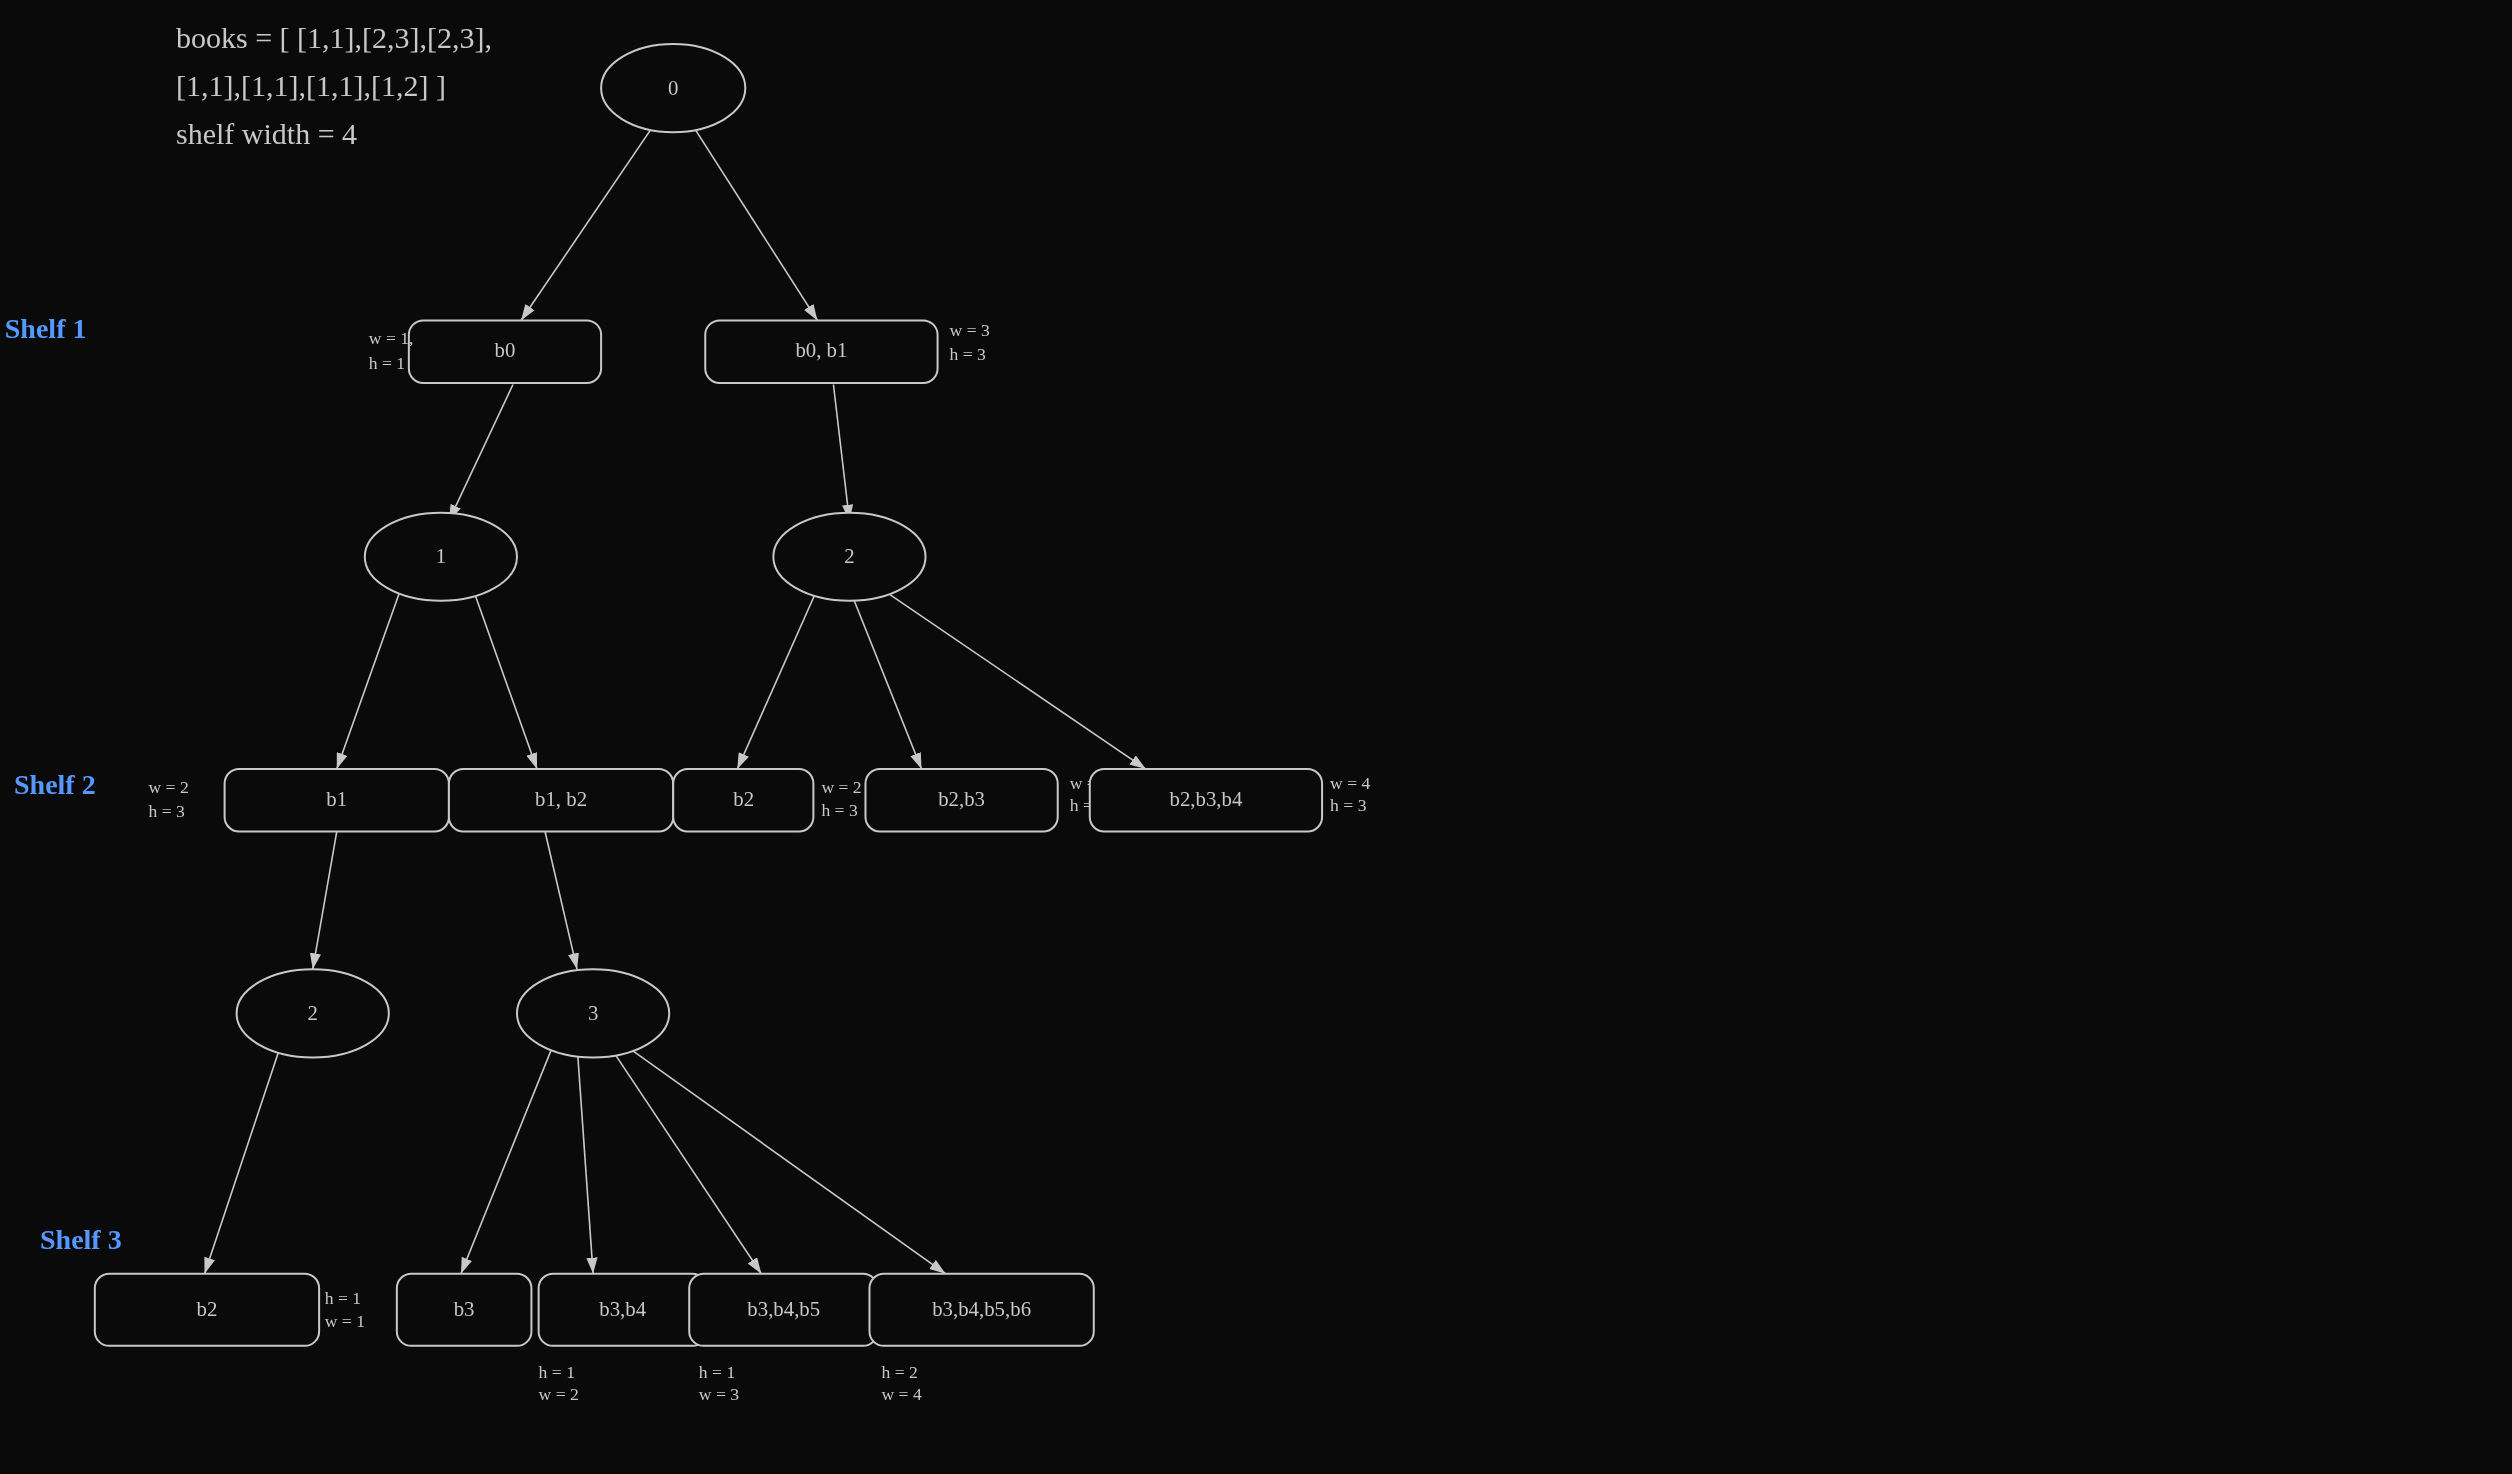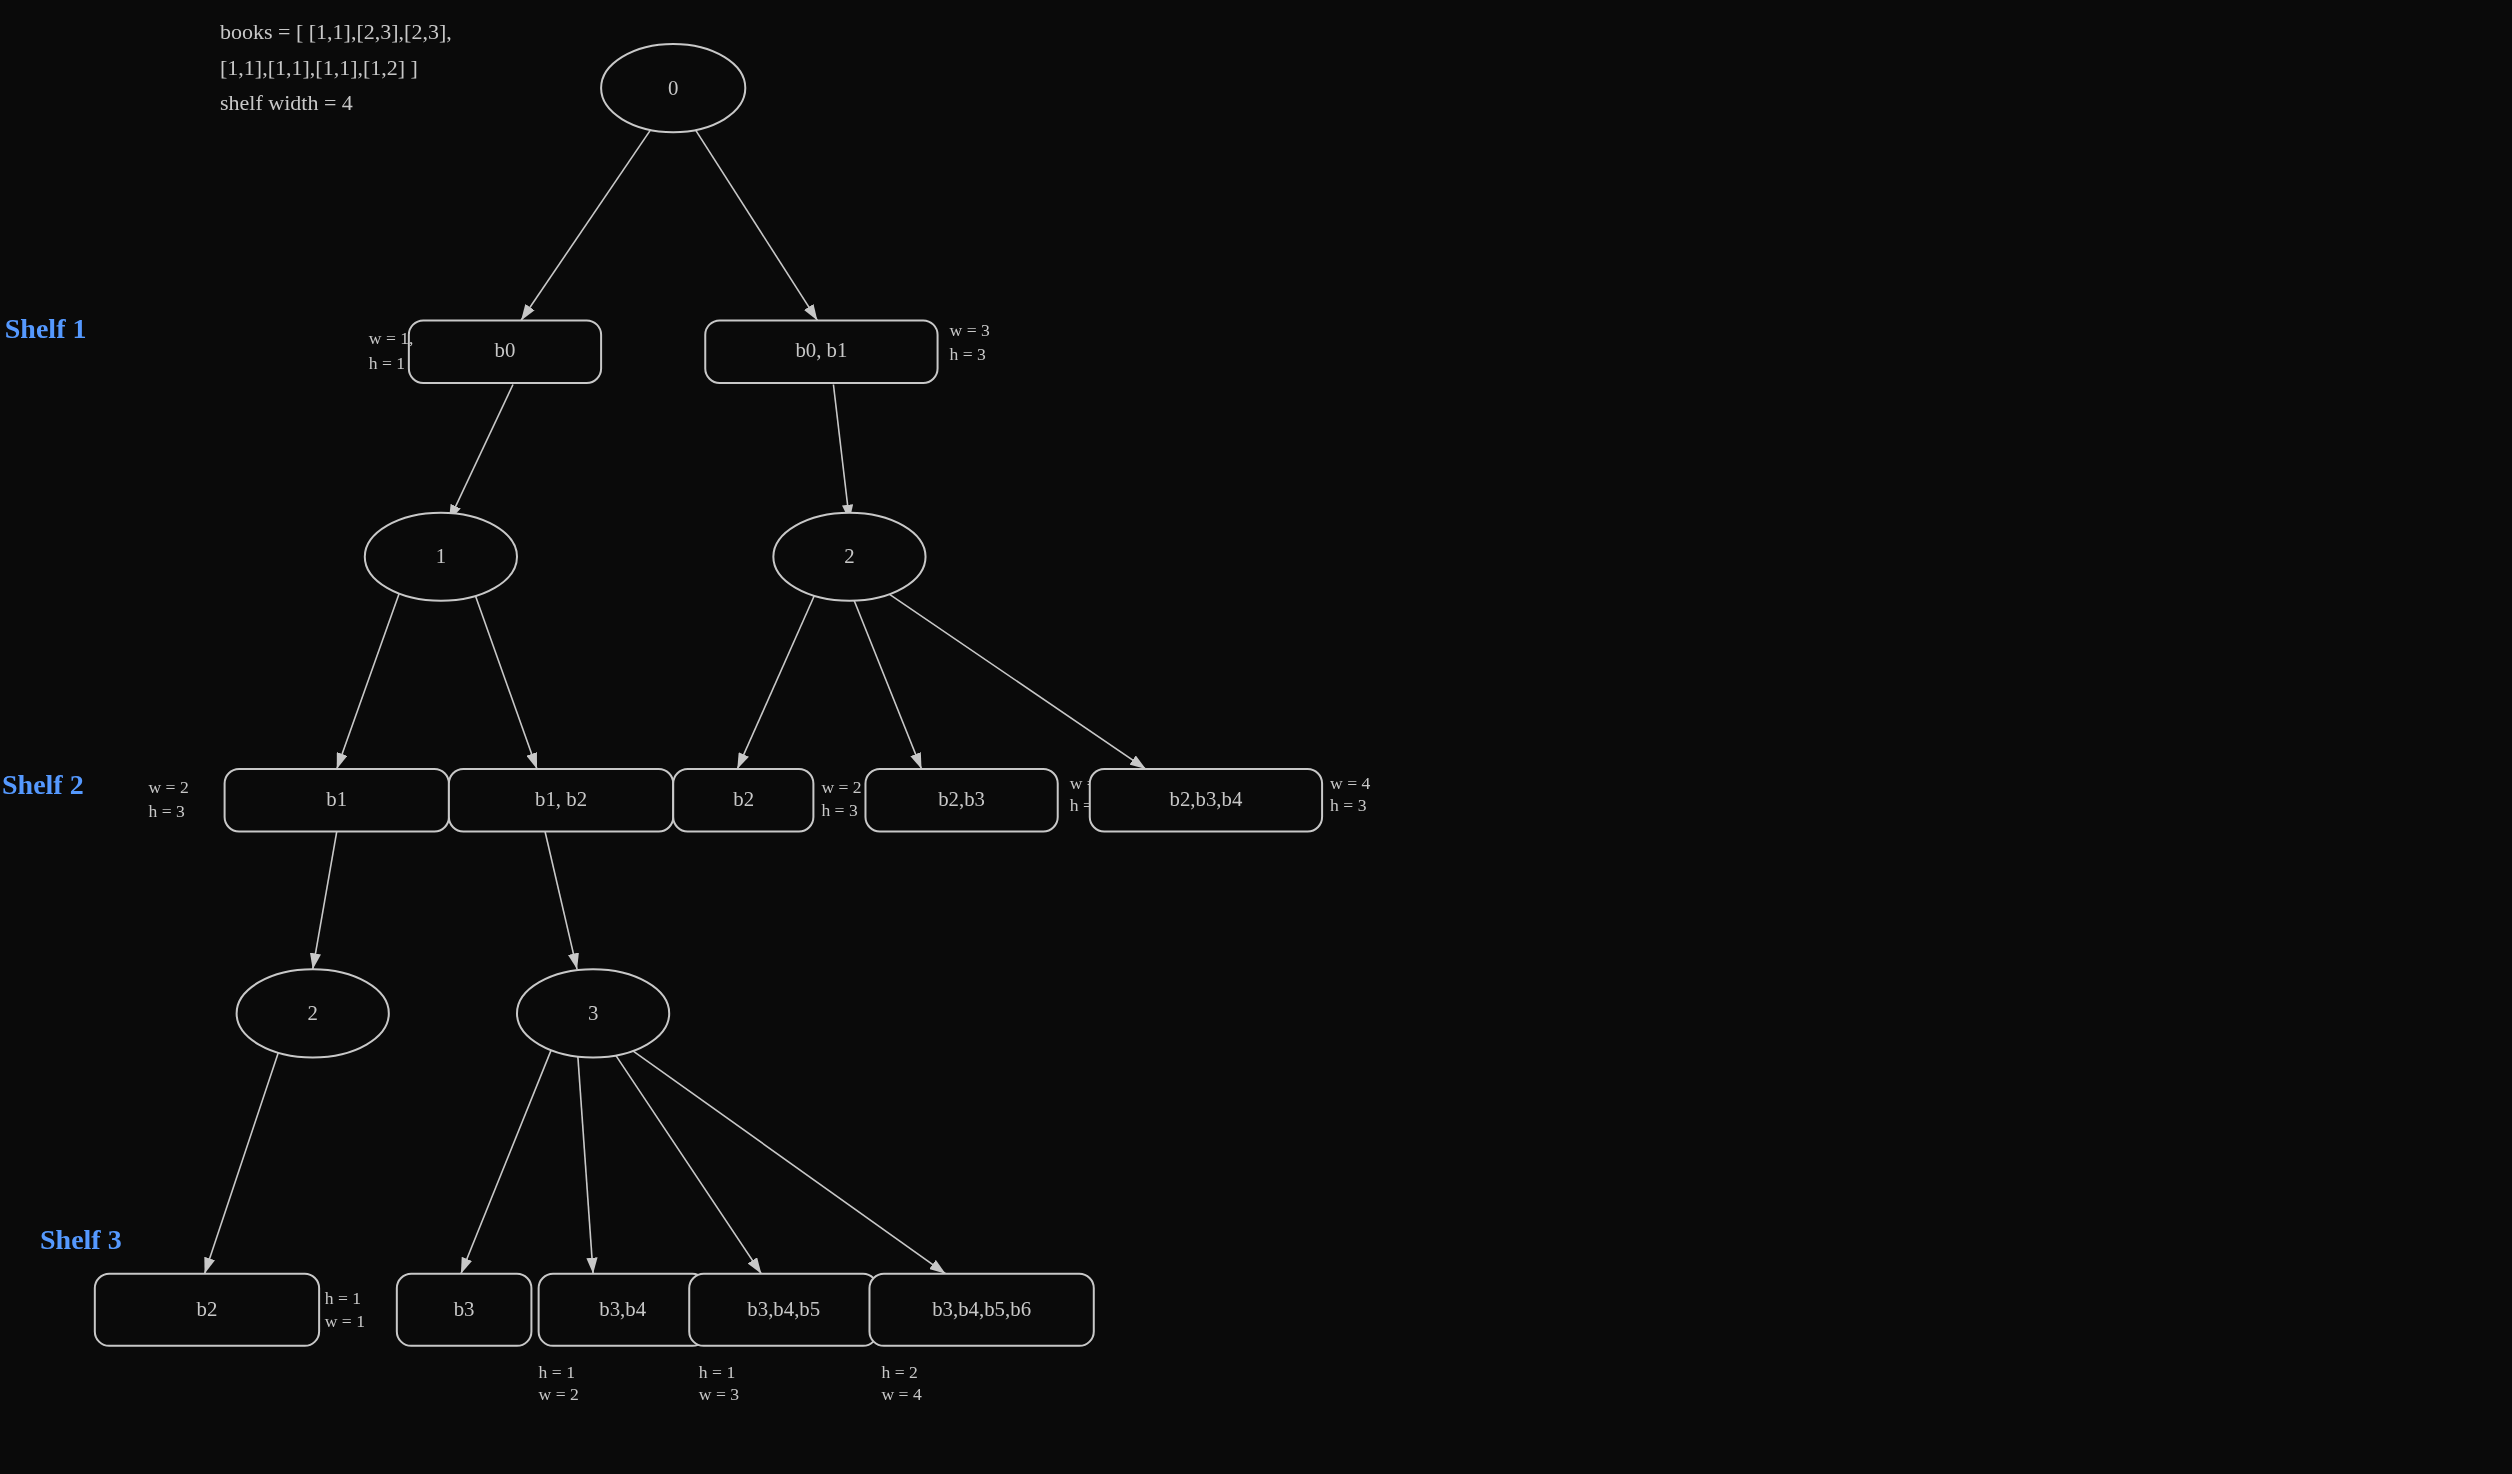--- a/index.html
+++ b/index.html
@@ -9,23 +9,22 @@
       height: 1474px;
       position: relative;
       overflow: hidden;
       font-family: 'Georgia', serif;
     }
     .info-text {
       position: absolute;
       top: 14.4px;
       left: 176px;
       color: #c8c8c8;
-      font-size: 22px;
+      font-size: 30px;
       line-height: 1.6;
-      margin-left: 44px;
     }
     .shelf-label {
       position: absolute;
       color: #5599ff;
       font-size: 28px;
       font-weight: bold;
     }
     svg {
       position: absolute;
       top: 0;
@@ -67,21 +66,21 @@
 </head>
 <body>
 
 <div class="info-text">
   <div>books = [ [1,1],[2,3],[2,3],</div>
   <div>[1,1],[1,1],[1,1],[1,2] ]</div>
   <div>shelf width = 4</div>
 </div>
 
 <div class="shelf-label" style="top:313px; left:4.8px;">Shelf 1</div>
-<div class="shelf-label" style="top:769px; left:2px;">Shelf 2</div>
+<div class="shelf-label" style="top:769px; left:14px;">Shelf 2</div>
 <div class="shelf-label" style="top:1218px; left:40px;margin-top:6px;">Shelf 3</div>
 
 <svg viewBox="0 0 3135 1840" width="2512" height="1474">
   <defs>
     <marker id="arrow" markerWidth="10" markerHeight="7" refX="10" refY="3.5" orient="auto">
       <polygon points="0 0, 10 3.5, 0 7" fill="#c8c8c8"></polygon>
     </marker>
   </defs>
 
   <line class="edge-line" x1="820" y1="150" x2="650" y2="400" marker-end="url(#arrow)"></line>

